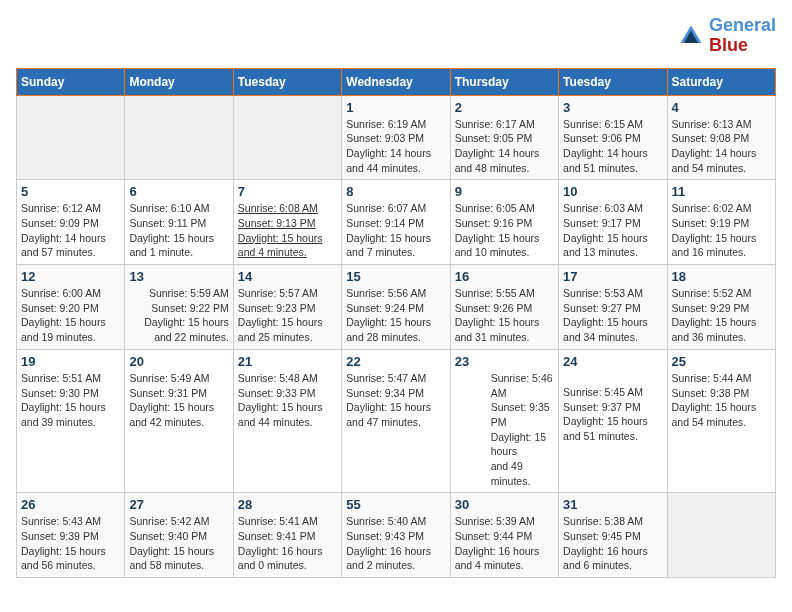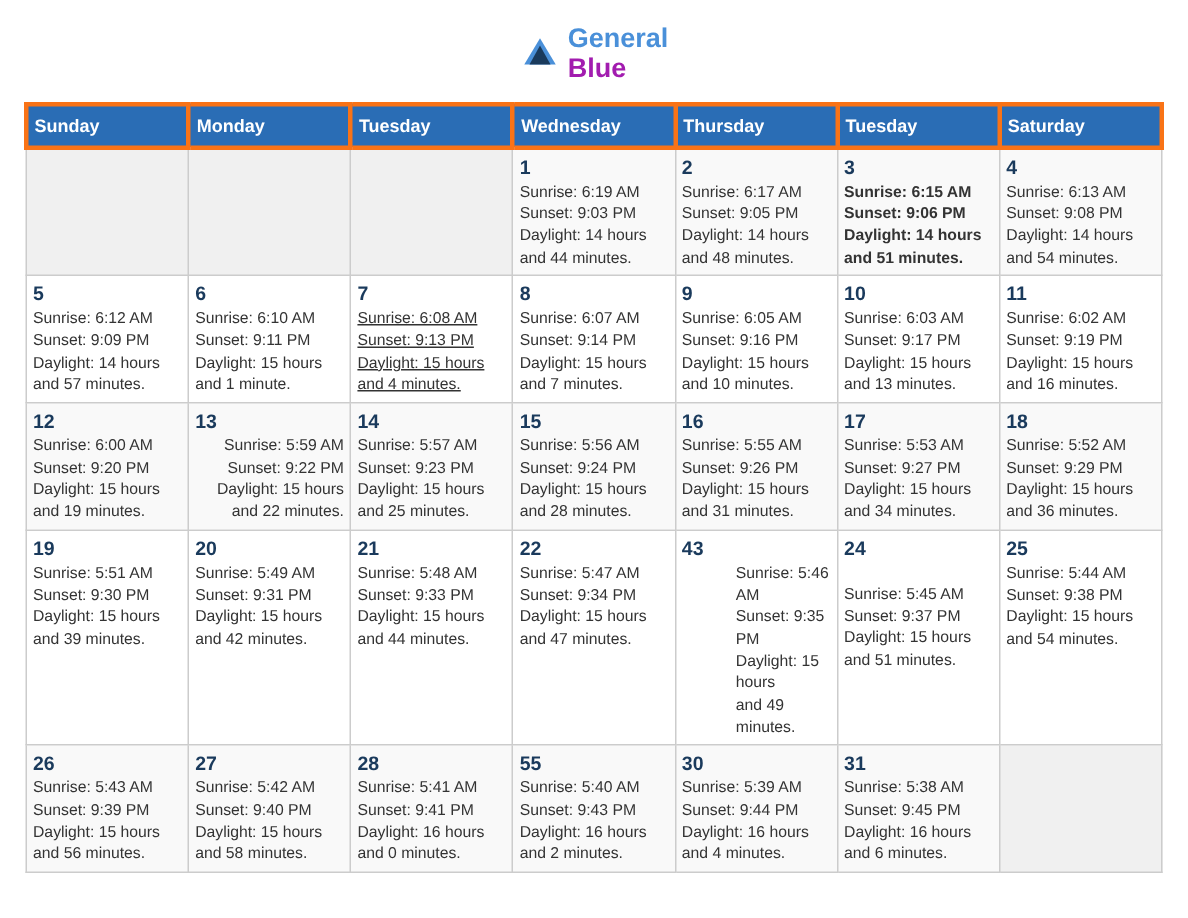--- a/index.html
+++ b/index.html
@@ -5,21 +5,21 @@
     * { margin: 0; padding: 0; box-sizing: border-box; }
     body {
       font-family: Arial, sans-serif;
       background: #fff;
       width: 792px;
       min-height: 612px;
       padding: 16px;
     }
     .header-area {
       display: flex;
-      justify-content: center;
+      justify-content: flex-end;
       align-items: flex-start;
       margin-bottom: 12px;
     }
     .logo {
       display: flex;
       align-items: center;
       gap: 4px;
     }
     .logo-text {
       font-size: 18px;
@@ -51,21 +51,21 @@
       border-collapse: collapse;
       font-size: 11px;
     }
     thead tr th {
       background-color: #2a6db5;
       color: #fff;
       padding: 6px 4px;
       text-align: left;
       font-size: 12px;
       font-weight: bold;
-      border: 3px solid #f97316;
+      border: 1px solid #f97316;
     }
     tbody tr td {
       border: 1px solid #ccc;
       padding: 4px 4px;
       vertical-align: top;
       width: calc(100% / 7);
       min-height: 80px;
       background: #fff;
     }
     tbody tr:nth-child(odd) td {
@@ -91,21 +91,21 @@
 <body>
 
 <div class="header-area">
   <div class="logo">
     <svg class="logo-icon" viewBox="0 0 40 40">
       <polygon points="20,5 35,30 5,30" fill="#4a90d9"></polygon>
       <polygon points="20,12 30,30 10,30" fill="#1a3a5c"></polygon>
     </svg>
     <div class="logo-text">
       <div><span>General</span></div>
-      <div style="color:#a21caf">Blue</div>
+      <div style="color:#b91c1c">Blue</div>
     </div>
   </div>
   <div class="title-area">
     <div class="main-title"></div>
     <div class="subtitle"></div>
   </div>
 </div>
 
 <table>
   <thead>
@@ -133,21 +133,21 @@
         </td>
         <td>
           <span class="day-number">2</span>
           <div class="day-info" style="white-space: pre-line;">Sunrise: 6:17 AM
 Sunset: 9:05 PM
 Daylight: 14 hours
 and 48 minutes.</div>
         </td>
         <td>
           <span class="day-number">3</span>
-          <div class="day-info" style="white-space: pre-line; font-weight: bold;">Sunrise: 6:15 AM
+          <div class="day-info" style="white-space: pre-line;">Sunrise: 6:15 AM
 Sunset: 9:06 PM
 Daylight: 14 hours
 and 51 minutes.</div>
         </td>
         <td>
           <span class="day-number">4</span>
           <div class="day-info" style="white-space: pre-line;">Sunrise: 6:13 AM
 Sunset: 9:08 PM
 Daylight: 14 hours
 and 54 minutes.</div>
@@ -278,21 +278,21 @@
 and 44 minutes.</div>
         </td>
         <td>
           <span class="day-number">22</span>
           <div class="day-info" style="white-space: pre-line;">Sunrise: 5:47 AM
 Sunset: 9:34 PM
 Daylight: 15 hours
 and 47 minutes.</div>
         </td>
         <td>
-          <span class="day-number">43</span>
+          <span class="day-number">23</span>
           <div class="day-info" style="white-space: pre-line; margin-left: 36px;">Sunrise: 5:46 AM
 Sunset: 9:35 PM
 Daylight: 15 hours
 and 49 minutes.</div>
         </td>
         <td>
           <span class="day-number">24</span>
           <div class="day-info" style="white-space: pre-line; margin-top: 16px;">Sunrise: 5:45 AM
 Sunset: 9:37 PM
 Daylight: 15 hours

